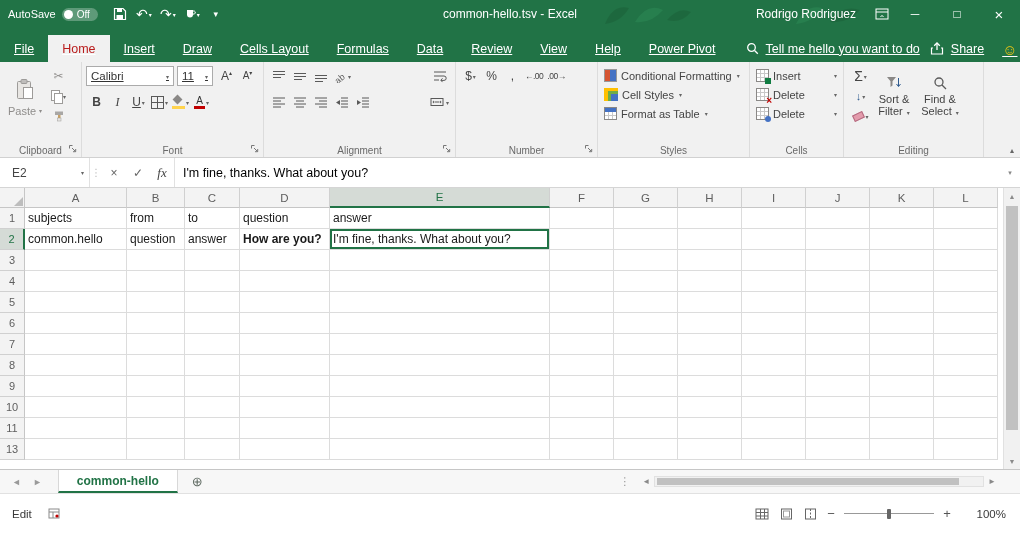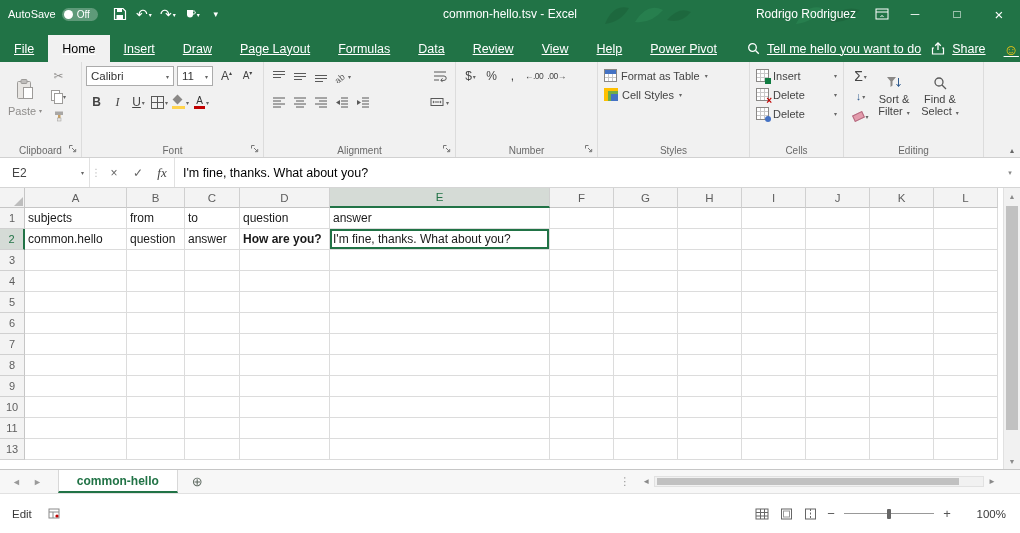--- a/index.html
+++ b/index.html
@@ -18,40 +18,40 @@
   .qbtn .dd { font-size:6px; margin-left:1px; color:#fff; }
   .wtitle { position:absolute; left:0; right:0; top:0; height:28px; display:flex; align-items:center; justify-content:center; font-size:12px; z-index:1; }
   .tright { margin-left:auto; display:flex; align-items:center; z-index:2;justify-content:space-between; }
   .username { font-size:12px; margin-right:14px; }
   .winbtn { width:42px; height:28px; display:inline-flex; align-items:center; justify-content:center; font-size:12px; }
 
   
   .tabrow { height:34px; background:#217346; display:flex; align-items:flex-end; color:#fff; flex:0 0 auto;text-decoration:underline; }
   .tabs { display:flex; align-items:flex-end; }
   .rtab { height:27px; display:flex; align-items:center; padding:0 14px; font-size:12.5px; white-space:nowrap; }
-  .rtab.active { background:#f1f1f1; color:#000000; }
+  .rtab.active { background:#f1f1f1; color:#b91c1c; }
   .tellme { display:flex; align-items:center; gap:7px; font-size:12.5px; margin-left:16px; height:27px; white-space:nowrap; }
   .sharebtn { display:flex; align-items:center; gap:7px; font-size:12.5px; margin-left:auto; height:27px; padding:0 10px; }
   .smiley { font-size:15px; color:#F2C811; margin:0 16px 4px 8px; }
 
   
   .ribbon { height:96px; background:#f1f1f1; border-bottom:1px solid #d1d1d1; display:flex; position:relative; flex:0 0 auto; }
   .rgroup { position:relative; border-right:1px solid #dcdcdc; padding:4px 4px 15px; flex:0 0 auto; }
   .glabel { position:absolute; bottom:1px; left:0; right:0; text-align:center; font-size:10px; color:#696969; }
   .launcher { position:absolute; right:3px; bottom:3px; }
   .gc.row { display:flex; }
   .row { display:flex; align-items:center; }
   .minicol { display:flex; flex-direction:column; margin-left:2px; }
   .bigbtn { display:flex; flex-direction:column; align-items:center; width:42px; padding-top:2px; }
   .blabel { display:flex; align-items:center; gap:2px; font-size:11px; color:#444; margin-top:3px; }
   .gray, .gray * { color:#8f8d8b !important; }
   .mbtn { min-width:21px; height:20px; display:inline-flex; align-items:center; justify-content:center; font-size:12px; color:#444; padding:0 2px; }
   .dd { font-size:6px; color:#666; margin-left:1px; }
   .mla { margin-left:auto; }
-  .combo { background:#fff; border:1px solid #ababab; height:20px; display:flex; align-items:center; padding:0 4px; font-size:11.5px; color:#333; margin-right:3px; }
+  .combo { background:#fff; border:1px solid #ababab; height:20px; display:flex; align-items:center; padding:0 4px; font-size:11.5px; color:#333; margin-right:3px;text-decoration:underline; }
   .fA { display:inline-flex; align-items:flex-start; font-size:12px; line-height:12px; }
   .fA sup { font-size:6px; line-height:6px; }
   .fA.sm { font-size:10px; }
   .bold { font-weight:bold; }
   .italic { font-style:italic; font-family:"Liberation Serif", serif; }
   .und > span:first-child { text-decoration:underline; }
   .ic-copy { position:relative; width:11px; height:13px; display:inline-block; }
   .ic-copy:before,.ic-copy:after { content:""; position:absolute; width:7px; height:9px; border:1px solid #9D9B99; background:#fff; }
   .ic-copy:before { left:0; top:0; } .ic-copy:after { left:3px; top:3px; }
   .ic-borders { width:13px; height:13px; display:inline-block; border:1px solid #595959;
@@ -208,21 +208,21 @@
         </span>
     </div>
   </div>
 
   <div class="tabrow">
     <div class="tabs" id="tabstrip">
         <div class="rtab">File</div>
         <div class="rtab active">Home</div>
         <div class="rtab">Insert</div>
         <div class="rtab">Draw</div>
-        <div class="rtab">Page Layout</div>
+        <div class="rtab">Cells Layout</div>
         <div class="rtab">Formulas</div>
         <div class="rtab">Data</div>
         <div class="rtab">Review</div>
         <div class="rtab">View</div>
         <div class="rtab">Help</div>
         <div class="rtab">Power Pivot</div>
       </div>
     <div class="tellme">
       <svg width="13" height="13" viewBox="0 0 13 13">
         <circle cx="5.5" cy="5.5" r="3.8" fill="none" stroke="#fff" stroke-width="1.3"></circle>
@@ -427,27 +427,32 @@
           </span>
       </div>
       <div class="glabel"><span>Number</span></div>
       <svg class="launcher" width="10" height="10" viewBox="0 0 10 10">
         <path d="M1.5 4.5v-3h3M4 4l3.5 3.5M7.7 5v2.7H5" fill="none" stroke="#777"></path>
       </svg>
     </div>
 
     <div class="rgroup" style="width:152px">
       <div class="srow">
-        <span class="ic-fat"></span>
-        <span>Format as Table</span>
+        <span class="ic-cf"></span>
+        <span>Conditional Formatting</span>
         <span class="dd">▾</span>
       </div>
       <div class="srow">
         <span class="ic-cs"></span>
         <span>Cell Styles</span>
+        <span class="dd">▾</span>
+      </div>
+      <div class="srow">
+        <span class="ic-fat"></span>
+        <span>Format as Table</span>
         <span class="dd">▾</span>
       </div>
       <div class="glabel"><span>Styles</span></div>
     </div>
 
     <div class="rgroup" style="width:94px">
       <div class="crow">
         <span class="ic-cellgrid ins"></span>
         <span>Insert</span>
         <span class="dd mla">▾</span>

